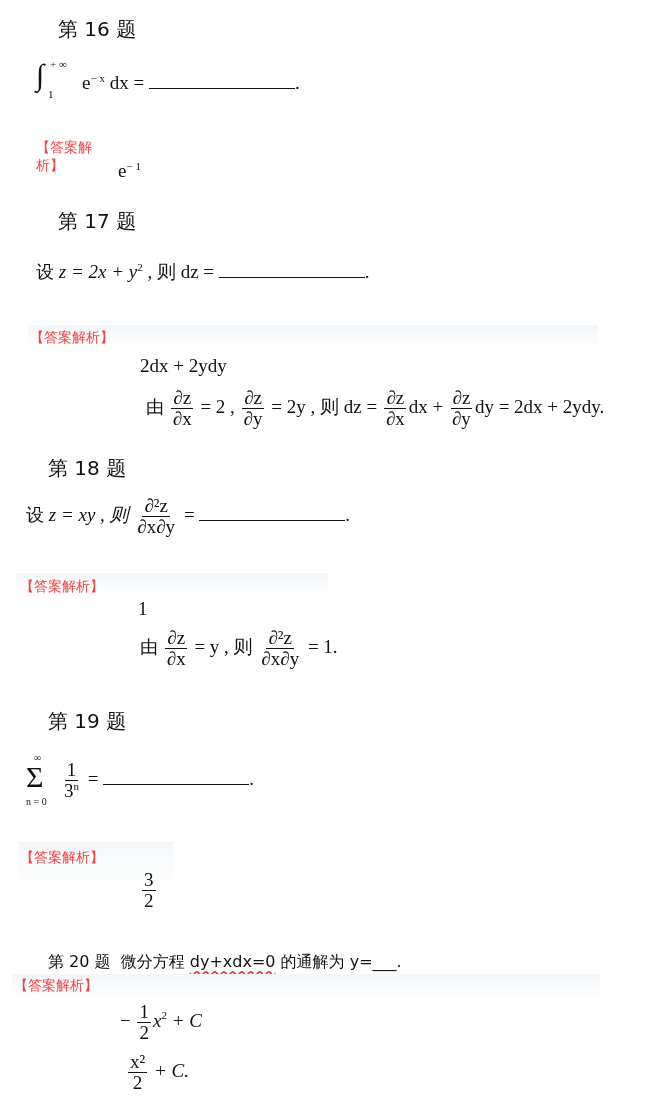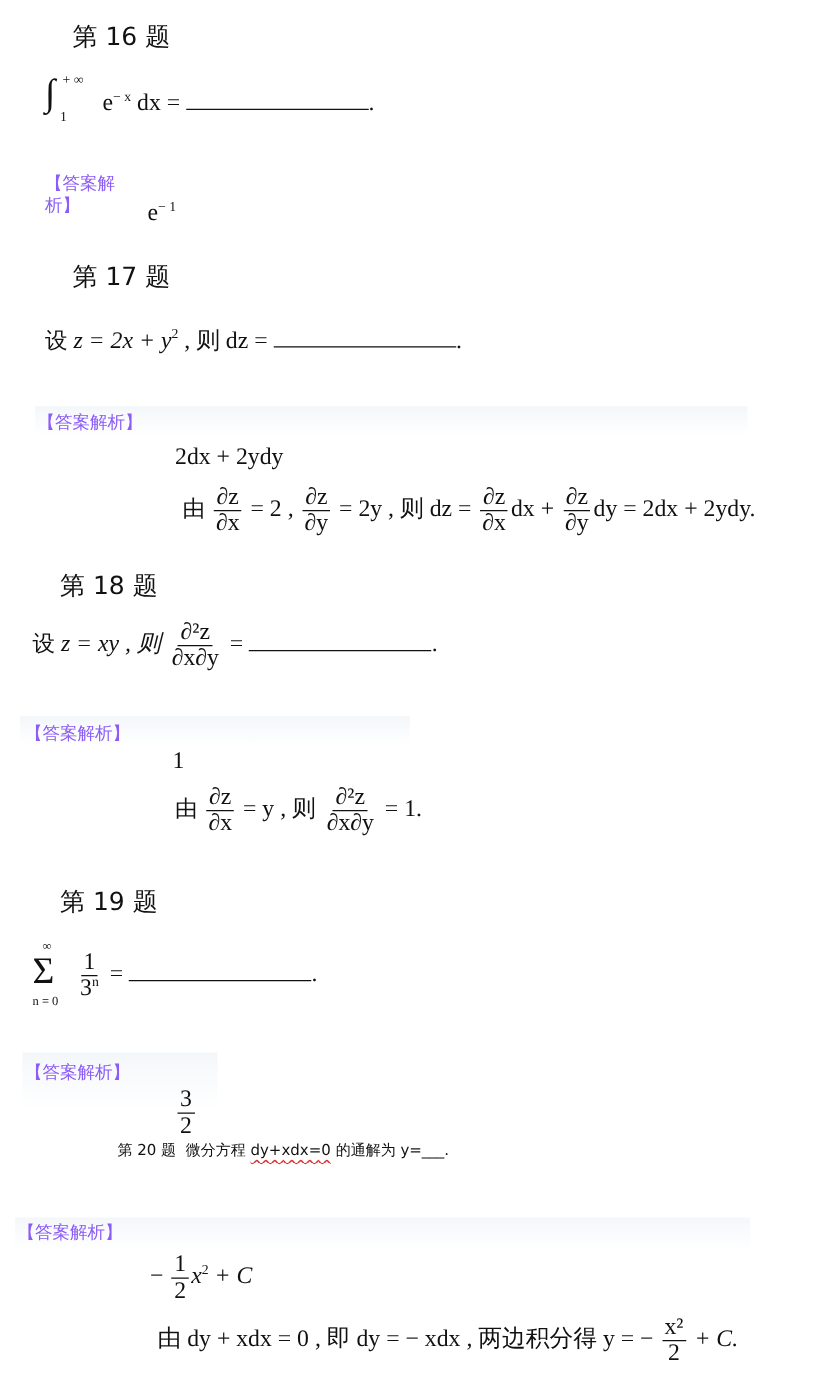--- a/index.html
+++ b/index.html
@@ -1,20 +1,20 @@
 <!DOCTYPE html>
 <html><head>
 <meta charset="utf-8">
 <style>
   html, body { margin:0; padding:0; background:#ffffff; }
   body { width:670px; height:1100px; position:relative; overflow:hidden;
          font-family:"Liberation Serif", serif; color:#111; }
   .abs { position:absolute; }
   .qtitle { font-family:"DejaVu Sans", sans-serif; font-size:20px; color:#111; }
-  .label { font-family:"DejaVu Sans", sans-serif; font-size:14px; color:#8b5cf6; }
+  .label { font-family:"DejaVu Sans", sans-serif; font-size:14px; color:#ef4444; }
   .label-box { position:absolute; background:linear-gradient(#f4f7fa,#ffffff); }
   .math { font-family:"Liberation Serif", serif; font-size:19px; white-space:nowrap; }
   .math i { font-style:italic; }
   .blank { display:inline-block; border-bottom:1.5px solid #111; vertical-align:baseline; }
   .frac { display:inline-flex; flex-direction:column; align-items:center; vertical-align:middle; line-height:1.05; margin:0 2px; }
   .frac .num { border-bottom:1px solid #111; padding:0 2px; }
   .frac .den { padding:0 2px; }
   .sup { font-size:11px; vertical-align:super; }
   .cjk { font-family:"DejaVu Sans", sans-serif; font-size:18px; }
   .wavy { text-decoration:underline wavy #d33; text-underline-offset:3px; }
@@ -115,36 +115,35 @@
 </div>
 <div class="label-box" style="left:18px;top:842px;width:156px;height:46px;"></div>
 <div class="abs label" style="left:20px;top:849px;">【答案解析】</div>
 <div class="abs math" style="left:140px;top:870px;">
   <span class="frac">
       <span class="num">3</span>
       <span class="den">2</span>
     </span>
 </div>
 
-<div class="abs qtitle" style="left:48px;top:912px;font-size:12px;margin-left:46px;">
+<div class="abs qtitle" style="left:48px;top:952px;font-size:16px;">
   <span>第 20 题</span>&nbsp;
   <span>微分方程</span>
   <span class="wavy">dy+xdx=0</span>
   <span>的通解为 y=___.</span>
 </div>
 <div class="label-box" style="left:12px;top:974px;width:588px;height:26px;"></div>
 <div class="abs label" style="left:14px;top:977px;">【答案解析】</div>
 <div class="abs math" style="left:120px;top:1002px;">
   <span>−</span>
   <span class="frac">
       <span class="num">1</span>
       <span class="den">2</span>
     </span><i>x</i><span class="sup">2</span>
   <i>+ C</i>
 </div>
 <div class="abs math" style="left:126px;top:1052px;">
-  <span>由 dy + xdx = 0 , 即 dy = − xdx , 两边积分得 y = −</span>
   <span class="frac">
       <span class="num">x²</span>
       <span class="den">2</span>
     </span>
   <i>+ C.</i>
 </div>
 
 </body></html>

